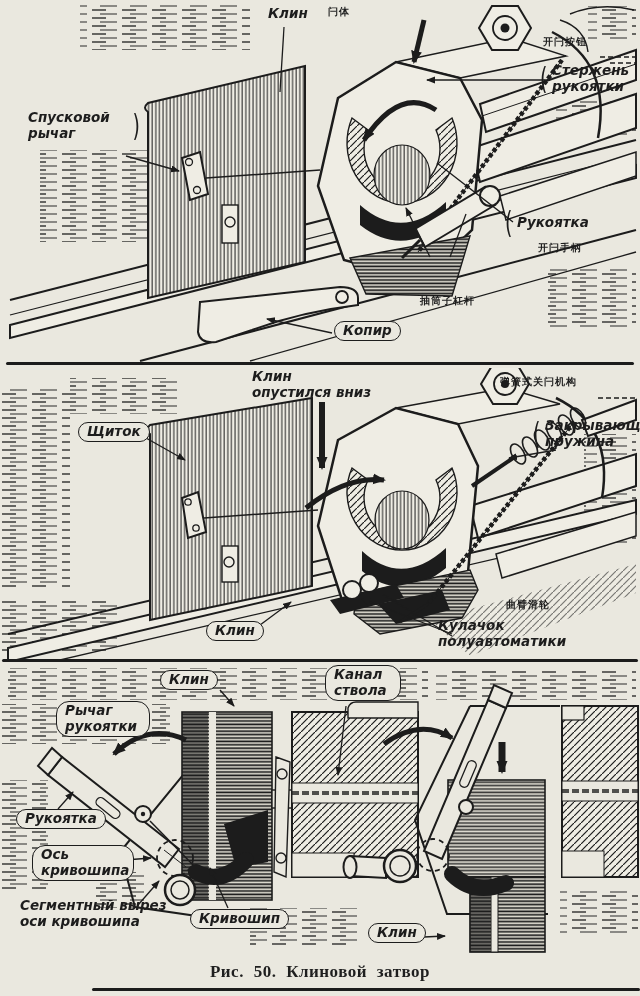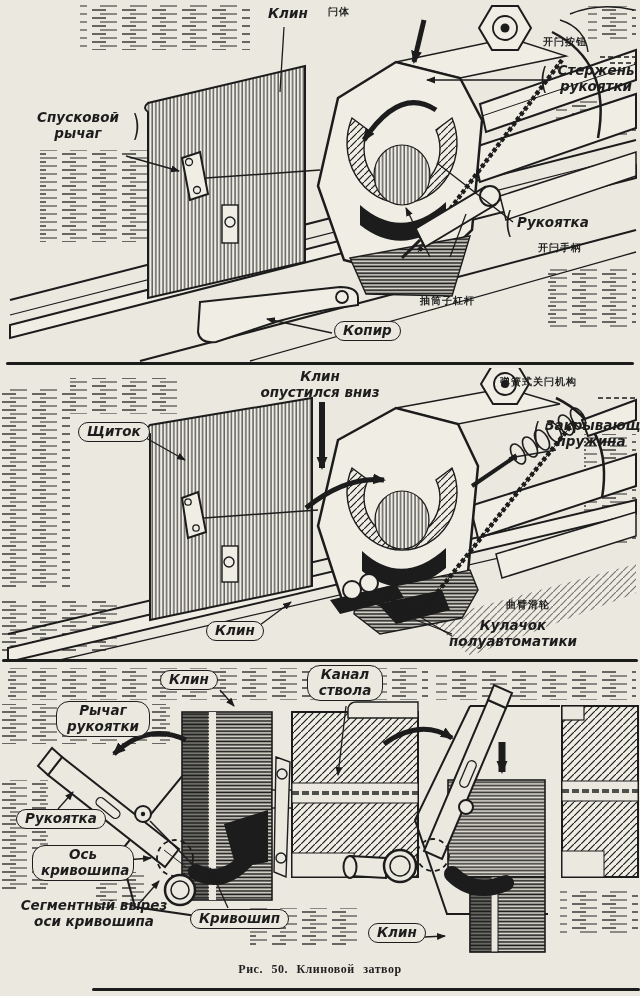--- a/index.html
+++ b/index.html
@@ -1,31 +1,31 @@
 <!DOCTYPE html>
 <html><head>
 <meta charset="utf-8">
 <style>
   html,body{margin:0;padding:0;}
   #page{position:relative;width:640px;height:996px;background:#eae8df;overflow:hidden;
         font-family:"DejaVu Sans",sans-serif;padding-left:23px;}
   svg.panel{position:absolute;left:0;}
   .lbl{position:absolute;font:italic bold 13.5px "DejaVu Sans",sans-serif;color:#1d1d1d;
        white-space:pre-line;line-height:1.18;z-index:6;}
-  .c{text-align:center;}
+  .c{text-align:left;}
   .cn{font-style:normal;font-weight:600;font-size:10px;letter-spacing:1px;}
   .pill{border:1.6px solid #1d1d1d;border-radius:13px;padding:1px 8px;background:#eae8df;}
   .br-l,.br-r{position:absolute;}
   .br-l::before{content:"(";position:absolute;left:-12px;top:50%;
       transform:translateY(-54%) scaleY(1.6);font-style:normal;font-weight:400;font-size:19px;}
   .br-r::after{content:")";position:absolute;right:-12px;top:50%;
       transform:translateY(-54%) scaleY(1.6);font-style:normal;font-weight:400;font-size:19px;}
   .divider{position:absolute;background:#1c1c1c;border-radius:2px;z-index:5;}
   .cap{position:absolute;left:0;top:962px;width:640px;text-align:center;
-       font-family:"Liberation Serif","DejaVu Serif",serif;font-weight:bold;font-size:12px;
+       font-family:"Liberation Serif","DejaVu Serif",serif;font-weight:bold;font-size:17px;
        color:#1f1f1f;word-spacing:5px;letter-spacing:.5px;z-index:6;}
 </style>
 </head>
 <body>
 
 <div id="page">
 
   <svg class="panel" style="top:0" width="640" height="362" viewBox="0 0 640 362">
     <defs>
       <pattern id="pv" width="3.6" height="6" patternUnits="userSpaceOnUse">
@@ -351,21 +351,21 @@
   <div class="lbl cn" style="left:500px;top:376px">弹簧式关闩机构</div>
   <div class="lbl c br-l" style="left:545px;top:418px;width:92px">Закрывающая
 пружина</div>
   <div class="lbl pill" style="left:78px;top:422px">Щиток</div>
   <div class="lbl cn" style="left:506px;top:599px">曲臂滑轮</div>
   <div class="lbl c" style="left:438px;top:618px;width:150px">Кулачок
 полуавтоматики</div>
   <div class="lbl pill" style="left:206px;top:621px">Клин</div>
 
   <div class="lbl pill" style="left:160px;top:670px">Клин</div>
-  <div class="lbl pill c" style="left:307px;top:665px;width:58px">Канал
+  <div class="lbl pill c" style="left:325px;top:665px;width:58px">Канал
 ствола</div>
   <div class="lbl pill c" style="left:56px;top:701px;width:76px">Рычаг
 рукоятки</div>
   <div class="lbl pill" style="left:16px;top:809px">Рукоятка</div>
   <div class="lbl pill c" style="left:32px;top:845px;width:84px">Ось
 кривошипа</div>
   <div class="lbl c" style="left:20px;top:898px;width:148px">Сегментный вырез
 оси кривошипа</div>
   <div class="lbl pill" style="left:190px;top:909px">Кривошип</div>
   <div class="lbl pill" style="left:368px;top:923px">Клин</div>

